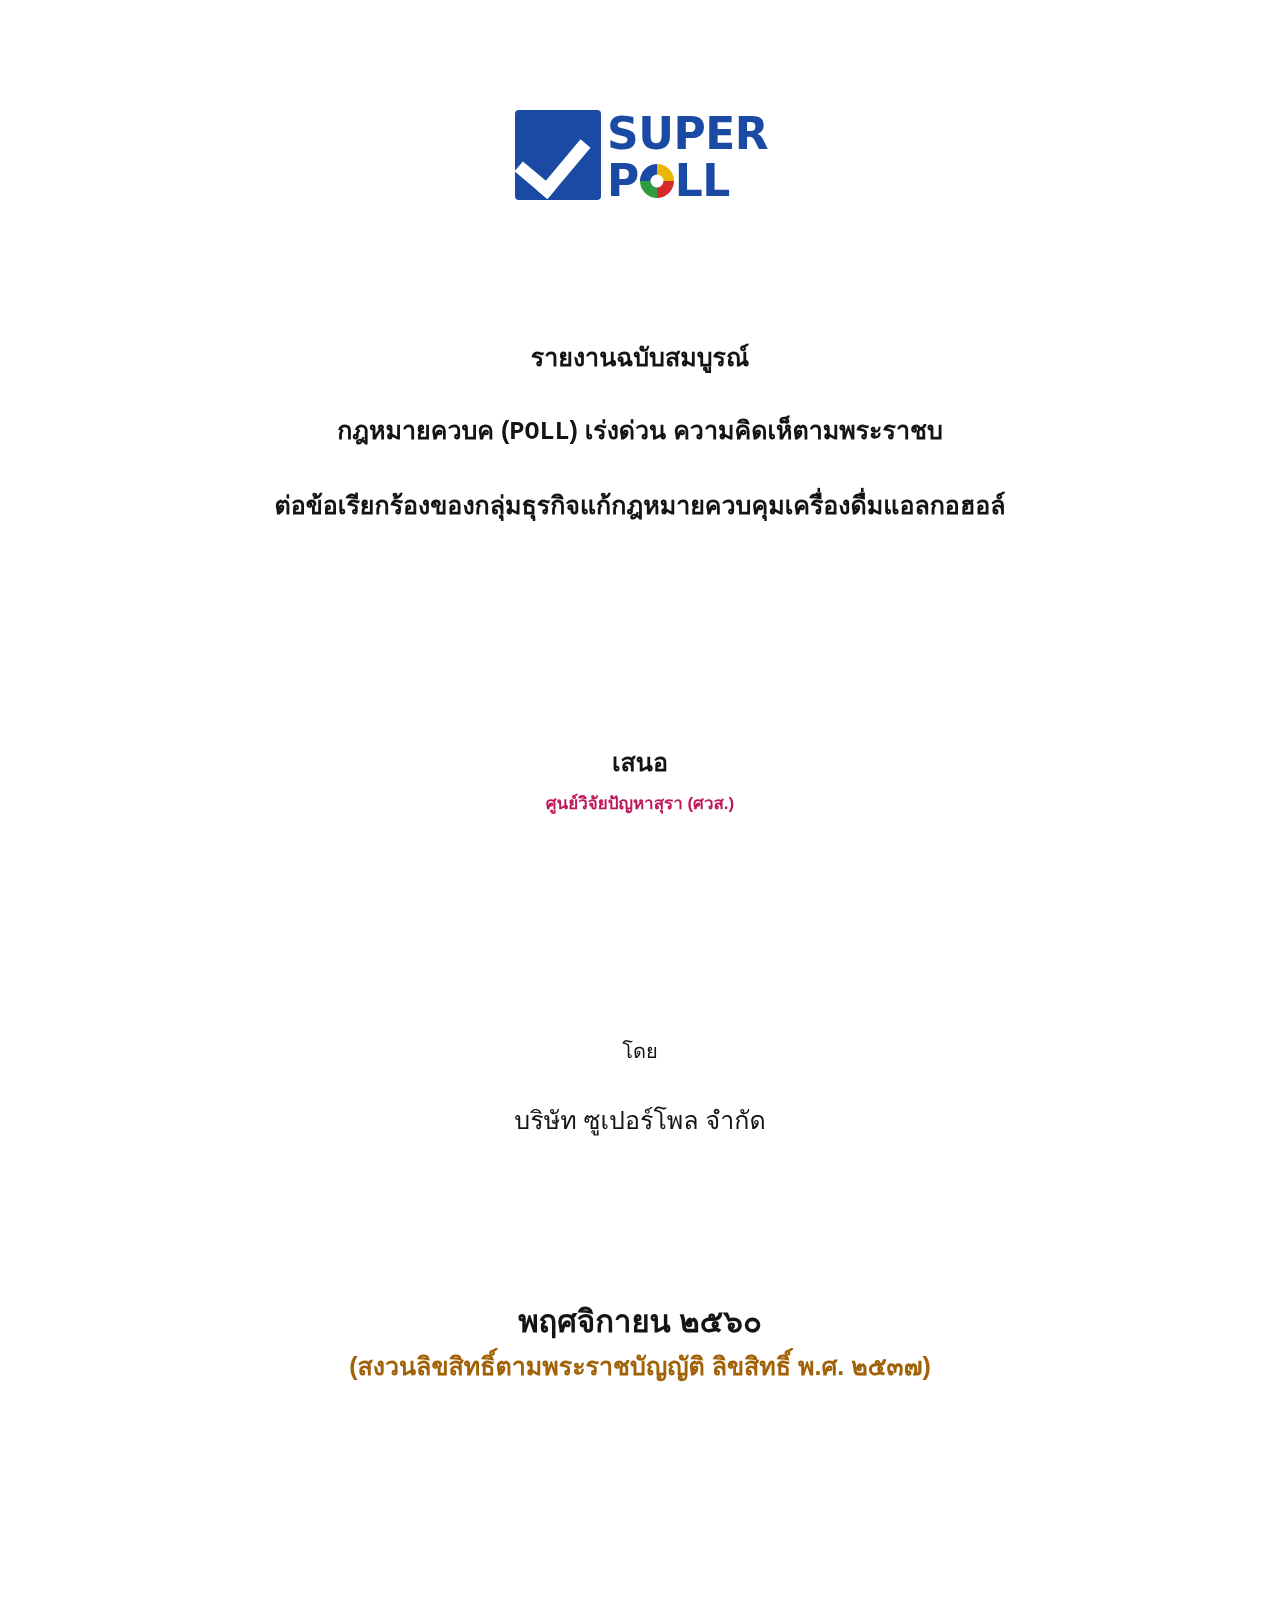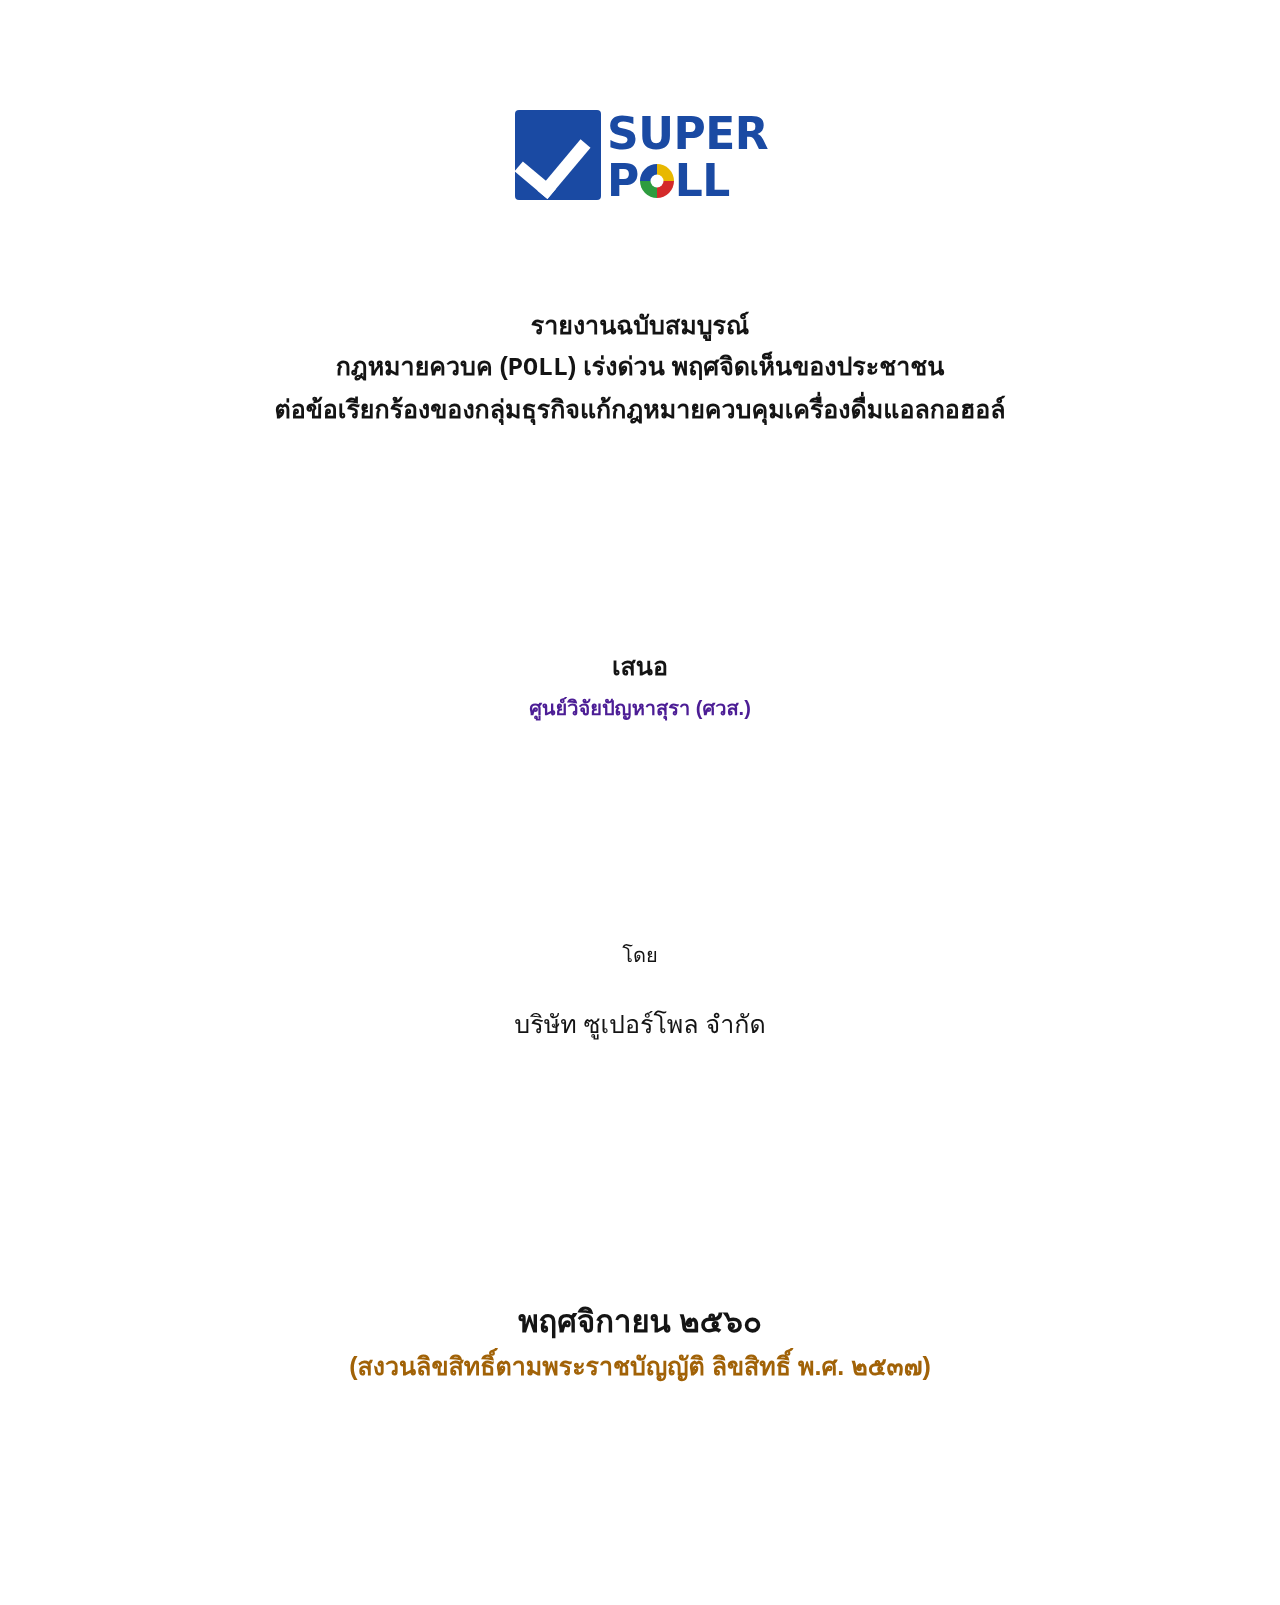--- a/index.html
+++ b/index.html
@@ -112,42 +112,43 @@
     margin-top: 95px;
     text-align: center;
     width: 100%;
   }
   .title-line {
     font-family: "Liberation Sans", sans-serif;
     font-size: 25px;
     font-weight: bold;
     line-height: 41px;
     color: #141414;
+    margin-top: 32px;
   }
   .title-line .latin {
     font-family: Liberation Mono, monospace;
     font-weight: bold;
   }
 
   
   .submit-block {
     margin-top: 215px;
     text-align: center;
     width: 100%;
     font-weight: bold;
   }
   .submit-label {
     font-size: 25px;
     line-height: 42px;
     color: #141414;
   }
   .submit-name {
-    font-size: 20px;
-    line-height: 42px;
-    color: #4c1d95;
+    font-size: 17px;
+    line-height: 42px;
+    color: #be185d;
   }
 
   
   .author-block {
     margin-top: 205px;
     text-align: center;
     width: 100%;
   }
   .author-label {
     font-size: 20px;
@@ -194,21 +195,21 @@
       <div class="logo-poll">
         <span>P</span>
         <span class="poll-pie"></span>
         <span>LL</span>
       </div>
     </div>
   </div>
 
   <div class="title-block">
     <div class="title-line">รายงานฉบับสมบูรณ์</div>
-    <div class="title-line"><span>กฎหมายควบค (</span><span class="latin">POLL</span><span>) เร่งด่วน พฤศจิดเห็นของประชาชน</span></div>
+    <div class="title-line"><span>กฎหมายควบค (</span><span class="latin">POLL</span><span>) เร่งด่วน ความคิดเห็ตามพระราชบ</span></div>
     <div class="title-line">ต่อข้อเรียกร้องของกลุ่มธุรกิจแก้กฎหมายควบคุมเครื่องดื่มแอลกอฮอล์</div>
   </div>
 
   <div class="submit-block">
     <div class="submit-label">เสนอ</div>
     <div class="submit-name">ศูนย์วิจัยปัญหาสุรา (ศวส.)</div>
   </div>
 
   <div class="author-block">
     <div class="author-label">โดย</div>

